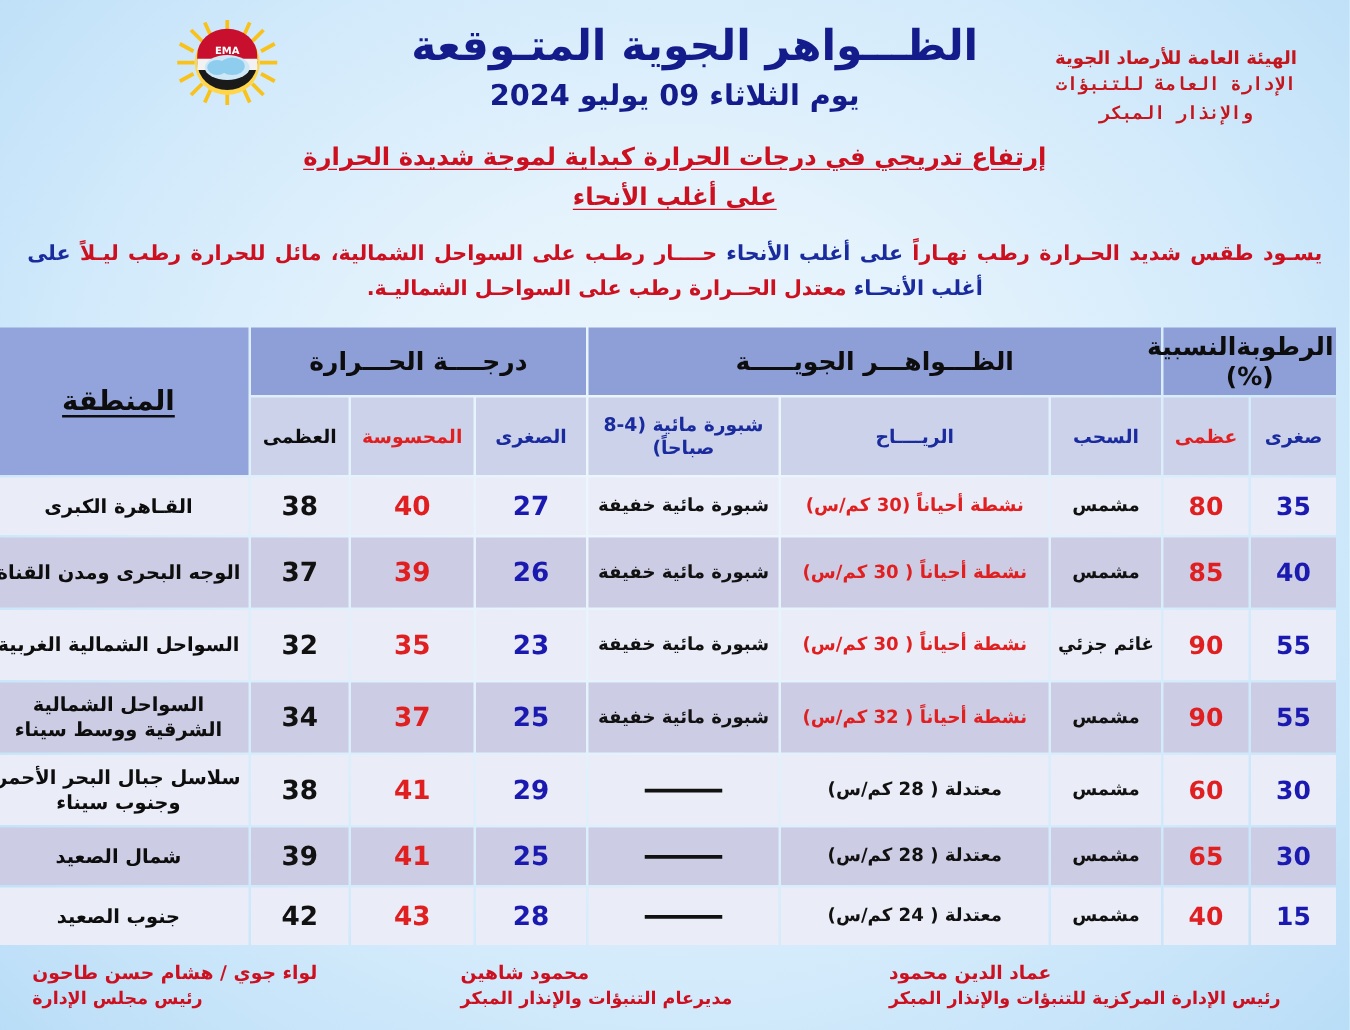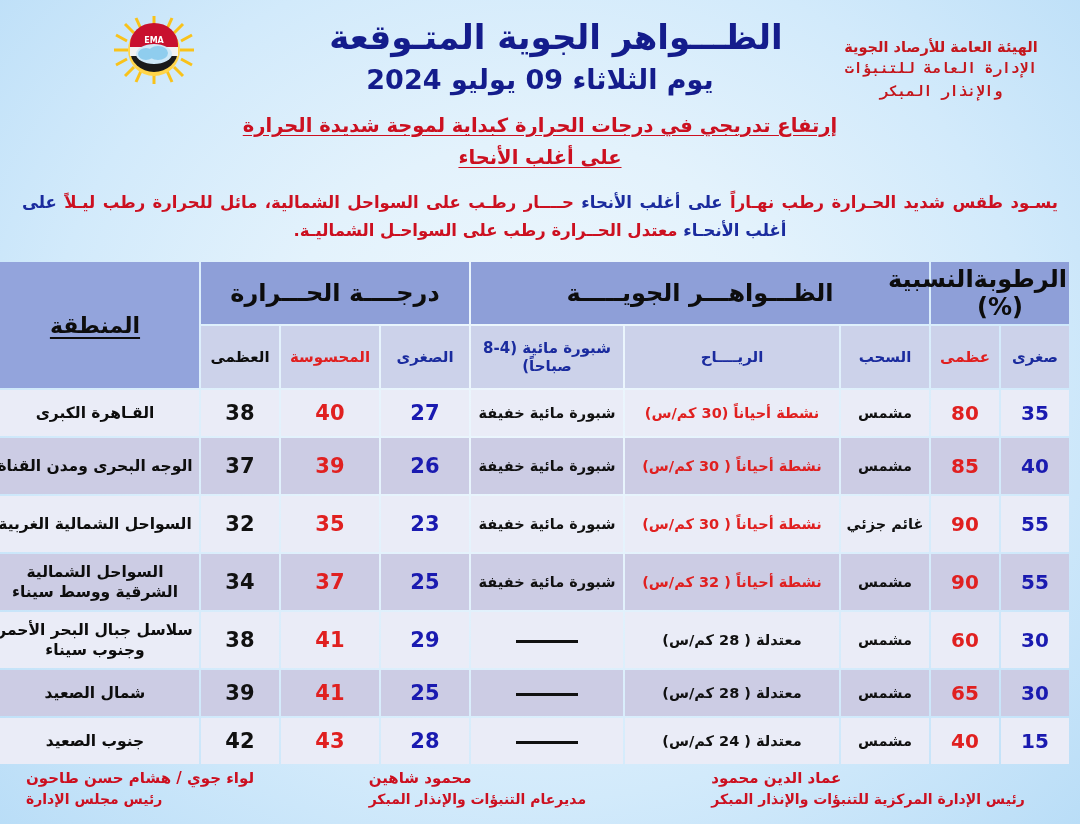--- a/index.html
+++ b/index.html
@@ -25,21 +25,21 @@
   
   .header {
     position: relative;
     height: 104px;
     display: flex;
     align-items: flex-start;
   }
 
   .logo-wrap {
     position: absolute;
-    right: 880px;
+    right: 852px;
     top: 14px;
     width: 92px;
     height: 72px;
   }
   .logo {
     position: relative;
     width: 92px;
     height: 72px;
   }
   .logo svg { display: block; }
@@ -53,21 +53,21 @@
   }
   .title-main {
     font-size: 34px;
     font-weight: bold;
     color: #141c8c;
     letter-spacing: 0px;
     line-height: 1.15;
     padding-left: 32px;
   }
   .title-date {
-    font-size: 27px;
+    font-size: 23px;
     font-weight: bold;
     color: #141c8c;
     margin-top: 7px;
     direction: rtl;
   }
 
   .org-block {
     position: absolute;
     right: 14px;
     top: 36px;
@@ -128,21 +128,21 @@
   }
   table.fc th, table.fc td {
     text-align: center;
     vertical-align: middle;
     padding: 3px 2px;
   }
 
   th.grp {
     background: #8e9fd8;
     color: #0d0d0d;
-    font-size: 24px;
+    font-size: 20px;
     font-weight: bold;
     height: 44px;
     letter-spacing: 0.5px;
   }
   th.region-head {
     background: #93a4dc;
     color: #0d0d0d;
     font-size: 22px;
     font-weight: bold;
     text-decoration: underline;

